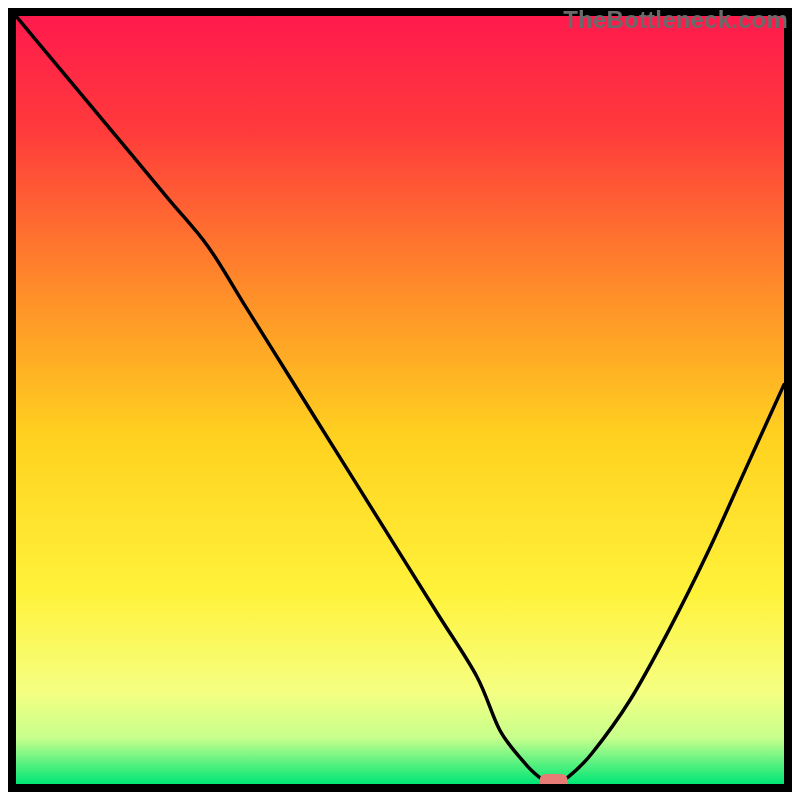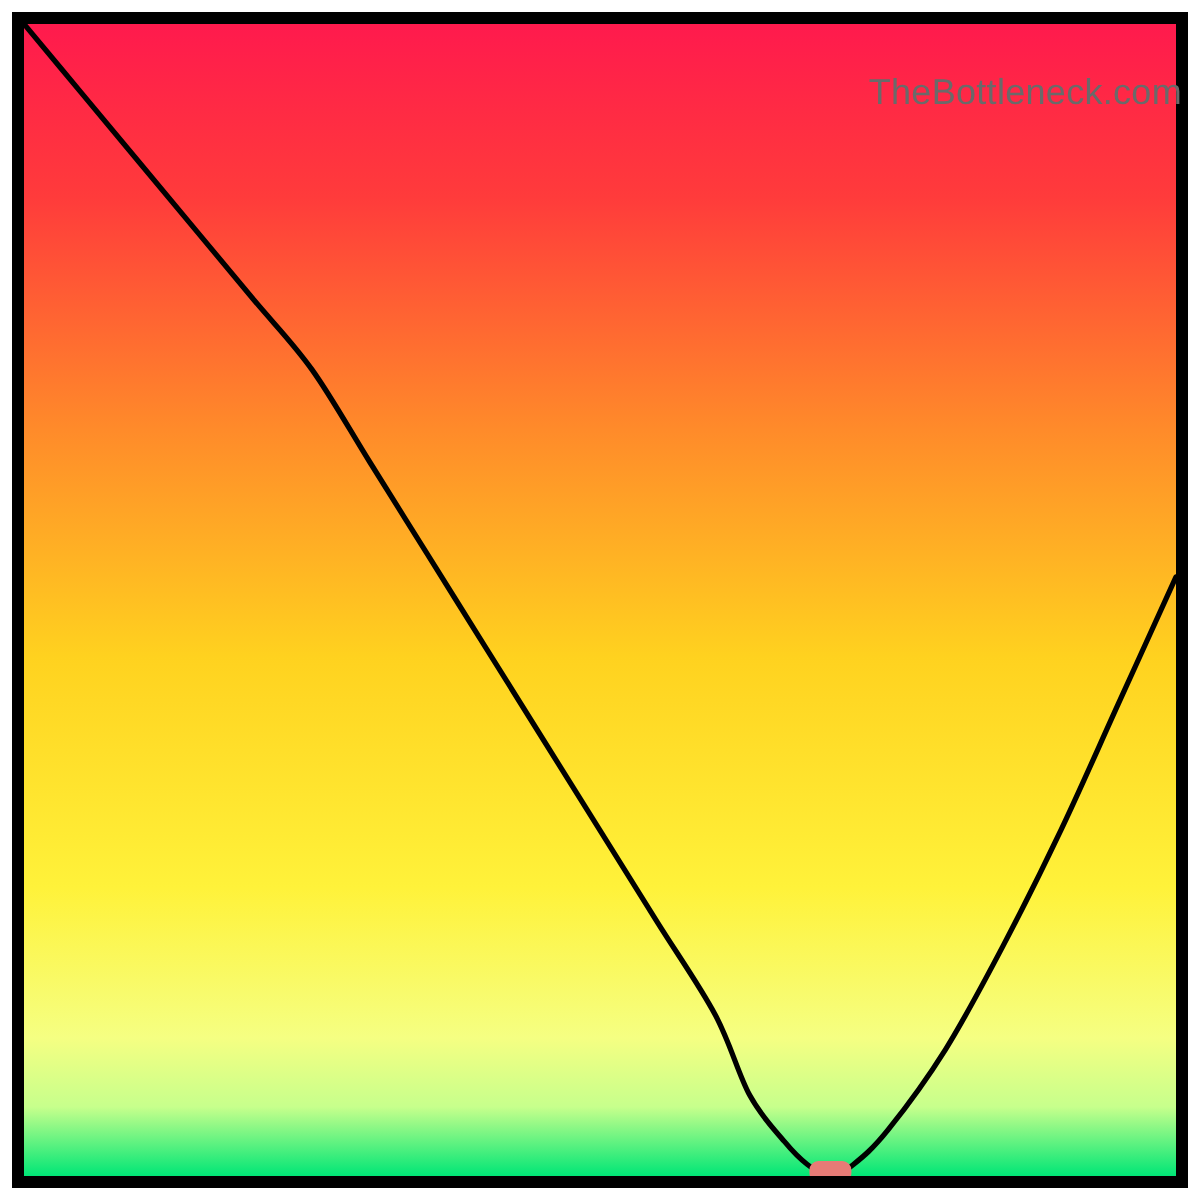--- a/index.html
+++ b/index.html
@@ -13,26 +13,25 @@
   .chart-wrap {
     position: relative;
     width: 800px;
     height: 800px;
   }
   .watermark {
     position: absolute;
     top: 6px;
     right: 12px;
     font-size: 24px;
-    font-weight: 400;
+    font-weight: 700;
     color: #6a6a6a;
     letter-spacing: 0.2px;
     z-index: 10;
     user-select: none;
-    margin-top: 42px;
   }
   svg {
     display: block;
     width: 800px;
     height: 800px;
   }
 </style>
 </head>
 <body>
 

